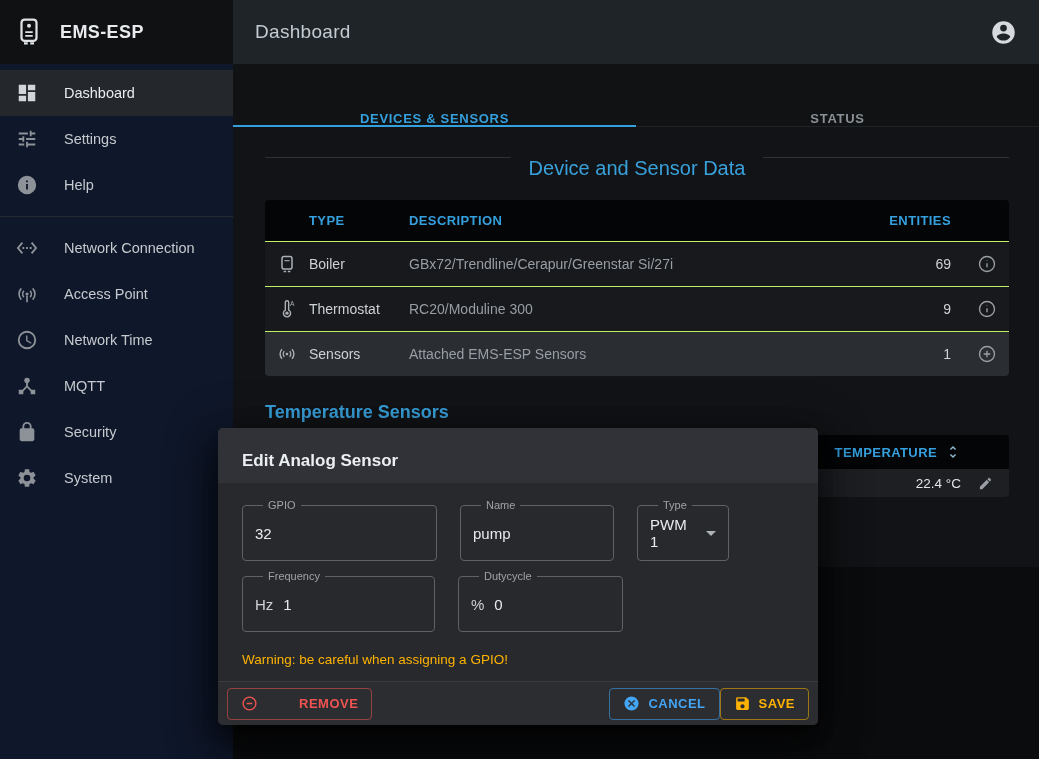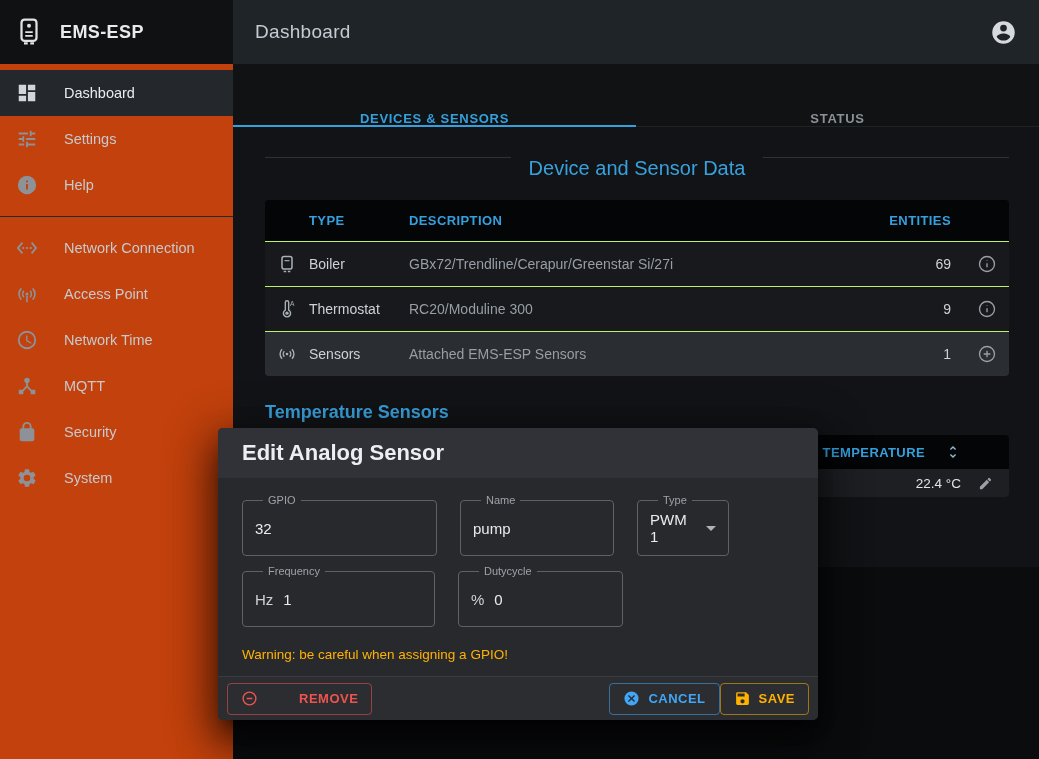--- a/index.html
+++ b/index.html
@@ -5,21 +5,21 @@
   * { box-sizing: border-box; }
   html,body { margin:0; padding:0; }
   body {
     width:1039px; height:759px; overflow:hidden; position:relative;
     background:#0b0c0e; color:#d3d6d9;
     font-family:"Liberation Sans", sans-serif;
   }
   .layout { display:flex; height:100%; }
 
   
-  .sidebar { width:233px; flex:0 0 233px; background:#c2410c; display:flex; flex-direction:column; }
+  .sidebar { width:233px; flex:0 0 233px; background:#0f172a; display:flex; flex-direction:column; }
   .brand { height:64px; flex:0 0 64px; display:flex; align-items:center; gap:16px; padding:0 14px; background:#0f1113; }
   .brand-icon { width:30px; height:30px; color:#dfe3e6; }
   .brand-icon svg { width:100%; height:100%; }
   .brand-title { font-size:18px; font-weight:bold; color:#e8ebed; letter-spacing:.4px; }
   .nav { padding:6px 0; }
   .nav-item { height:46px; display:flex; align-items:center; gap:26px; padding:0 16px; font-size:14.5px; color:#c6cace; cursor:pointer; }
   .nav-item .nav-icon { width:22px; height:22px; flex:0 0 22px; color:#8d9298; }
   .nav-item .nav-icon svg { width:100%; height:100%; }
   .nav-item.active { background:#24272c; color:#e9ecee; }
   .nav-item.active .nav-icon { color:#d2d6da; }
@@ -52,32 +52,32 @@
   .cell-entities { text-align:right; padding-right:14px; }
   .row-icon { width:20px; height:20px; color:#aab0b6; margin-left:12px; }
   .row-icon svg { width:100%; height:100%; }
   .action-icon { width:20px; height:20px; color:#9aa0a6; margin:0 auto; cursor:pointer; }
   .action-icon svg { width:100%; height:100%; }
 
   .sub-title { color:#38a1dc; font-size:18px; font-weight:bold; margin:26px 0 12px; }
 
   .t-head2, .t-row2 { display:grid; grid-template-columns:1fr 190px 48px; align-items:center; }
   .t-head2 { background:#040506; height:34px; color:#35a0de; font-size:13px; font-weight:bold; letter-spacing:.4px; }
-  .temp-col { display:flex; justify-content:flex-end; align-items:flex-end; gap:20px; }
+  .temp-col { display:flex; justify-content:flex-end; align-items:flex-end; gap:8px; }
   .sort-icon { width:16px; height:16px; color:#8fb9d4; cursor:pointer; }
   .sort-icon svg { width:100%; height:100%; }
   .t-row2 { height:28px; background:#1d1f23; color:#e2e5e8; font-size:13.5px; }
   .temp-value { text-align:right; }
   .edit-icon { width:15px; height:15px; color:#9aa0a6; margin:0 auto; cursor:pointer; }
   .edit-icon svg { width:100%; height:100%; }
 
   
   .dialog { position:absolute; left:218px; top:428px; width:600px; background:#28292d; border-radius:5px; overflow:hidden; z-index:10;
     box-shadow:0 11px 15px -7px rgba(0,0,0,.5), 0 24px 38px 3px rgba(0,0,0,.44), 0 9px 46px 8px rgba(0,0,0,.36); }
-  .dialog-title { padding:12px 24px 12px; font-size:22px; font-weight:bold; color:#eceff1; background:#313237; }
+  .dialog-title { padding:23px 24px 12px; font-size:17px; font-weight:bold; color:#eceff1; background:#313237; }
   .dialog-body { padding:22px 24px 14px; }
   .field-row { display:flex; gap:23px; }
   .field-row + .field-row { margin-top:15px; }
   .field { position:relative; height:56px; border:1px solid #5f6165; border-radius:4px; display:flex; align-items:center; padding:0 12px; }
   .field-label { position:absolute; top:-7px; left:20px; background:#28292d; padding:0 5px; font-size:11px; color:#9ea3a8; }
   .field-input { background:transparent; border:none; outline:none; color:#e9ebed; font-size:15px; width:100%; padding:0; font-family:inherit; }
   .adorn { color:#cfd3d6; margin-right:10px; font-size:15px; }
   .select-value { color:#e9ebed; font-size:15px; }
   .select-caret { width:0; height:0; border-left:5px solid transparent; border-right:5px solid transparent; border-top:5px solid #aeb3b8; margin-left:12px; }
   .f-gpio { width:195px; } .f-name { width:154px; } .f-type { width:92px; cursor:pointer; }

